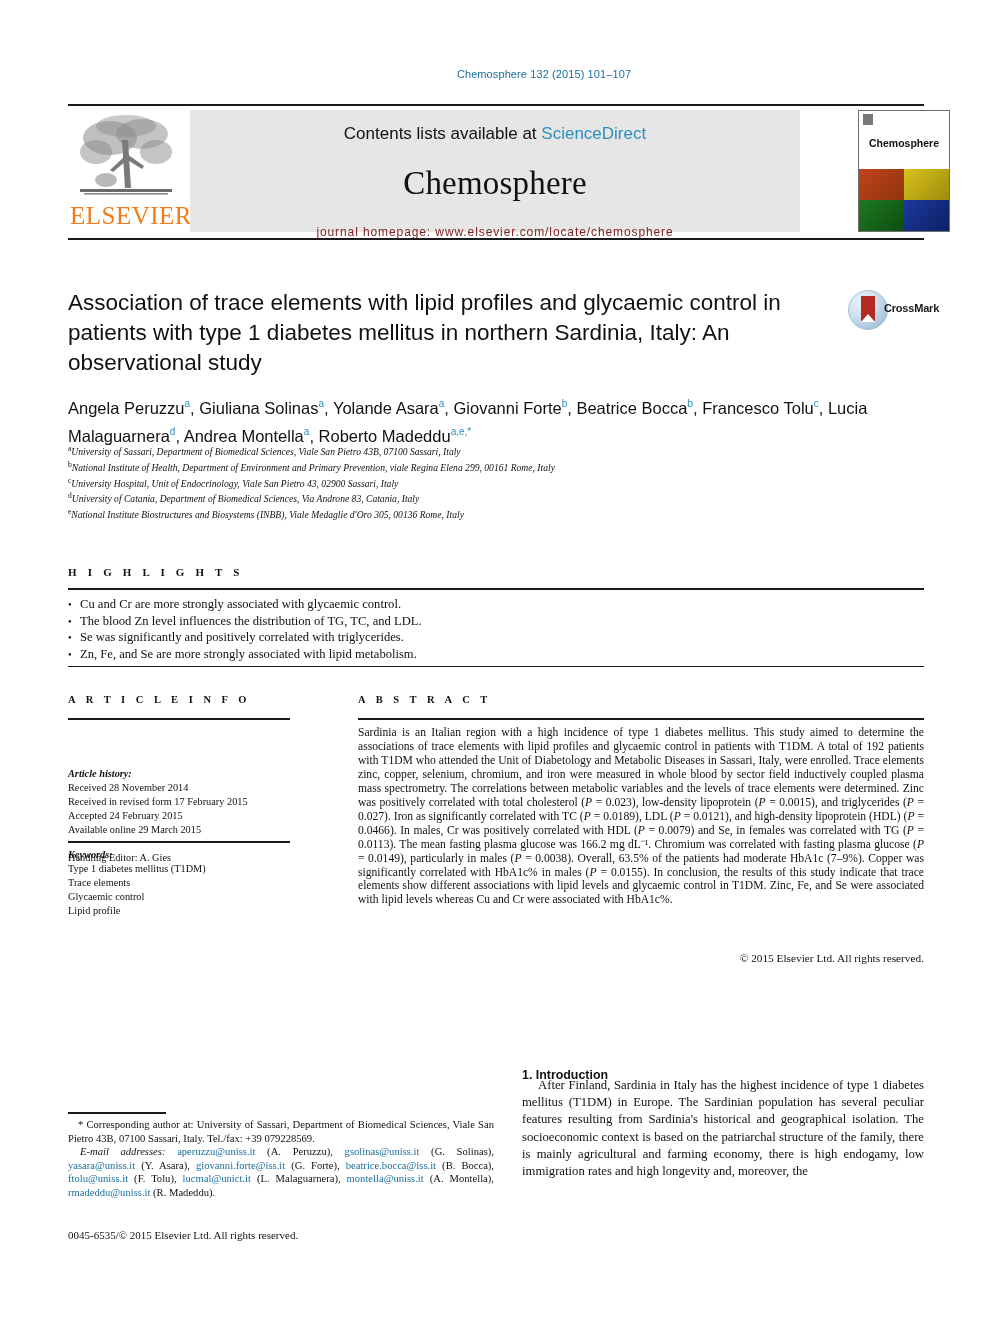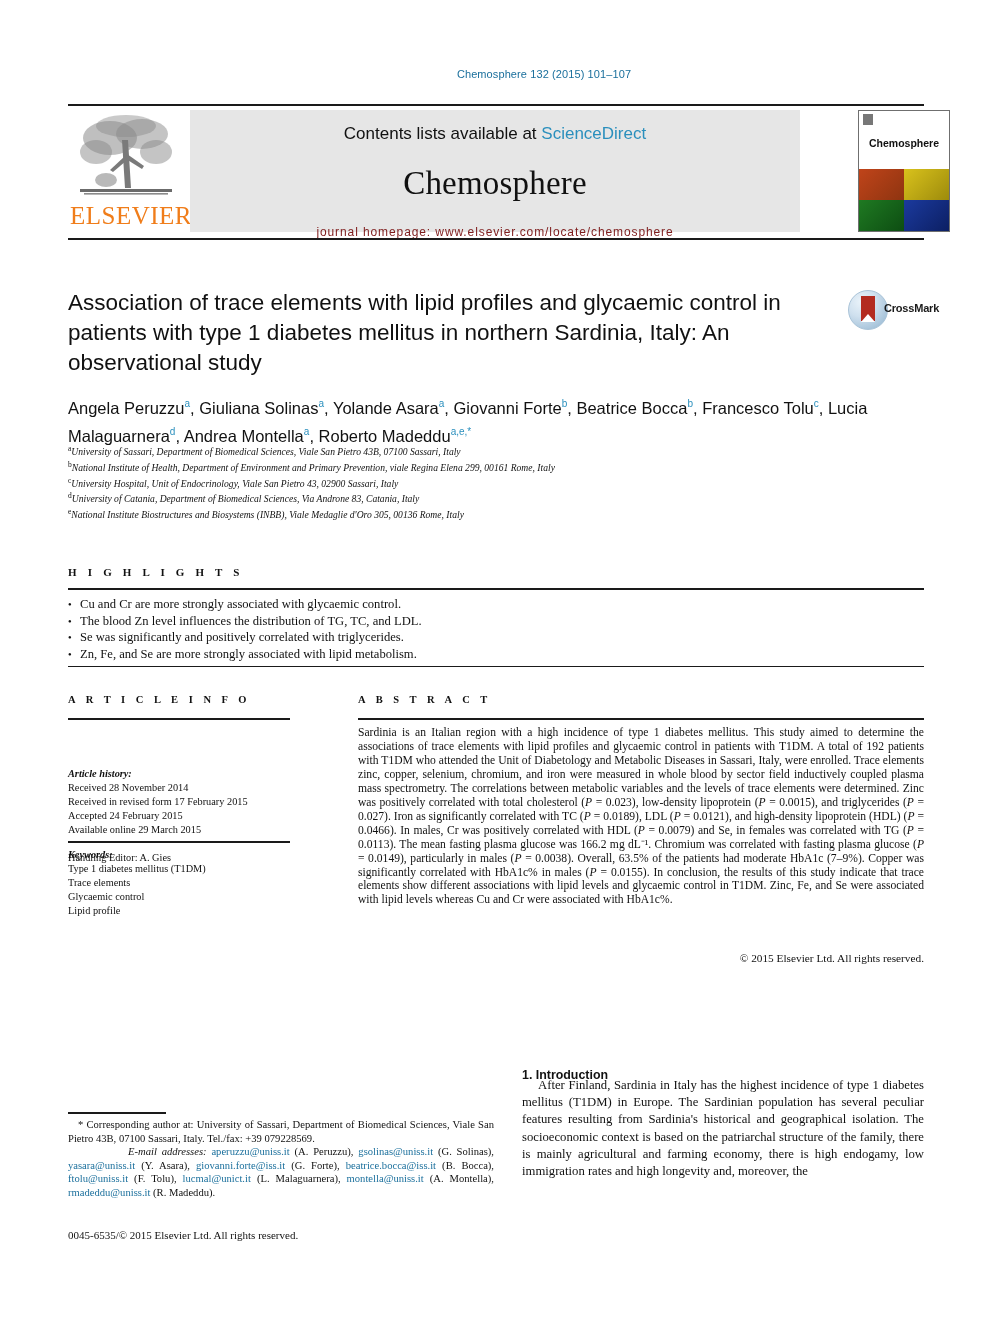--- a/index.html
+++ b/index.html
@@ -216,21 +216,21 @@
   .fn-rule { position:absolute; left:68px; top:1112px; width:98px; height:2px; background:#1a1a1a; }
   .fn-block {
     position:absolute; left:68px; top:1118px; width:426px;
     font-family:"Liberation Serif", serif;
     font-size:10.6px; line-height:13.6px; color:#111;
     text-align:justify;
   }
   .fn-block p { margin:0; }
   .fn-star { text-indent:10px; }
   .fn-email { text-indent:12px; }
-  .fn-block .ital { font-style:italic;margin-left:48px; }
+  .fn-block .ital { font-style:italic; }
   .lnk { color:#1a6f9c; }
   .doi {
     position:absolute; left:68px; top:1228px; width:426px;
     font-family:"Liberation Serif", serif;
     font-size:11px; line-height:14.5px;
   }
   .doi .d1 { color:#1a6f9c; }
   .doi .d2 { color:#111; }
 </style>
 </head>

